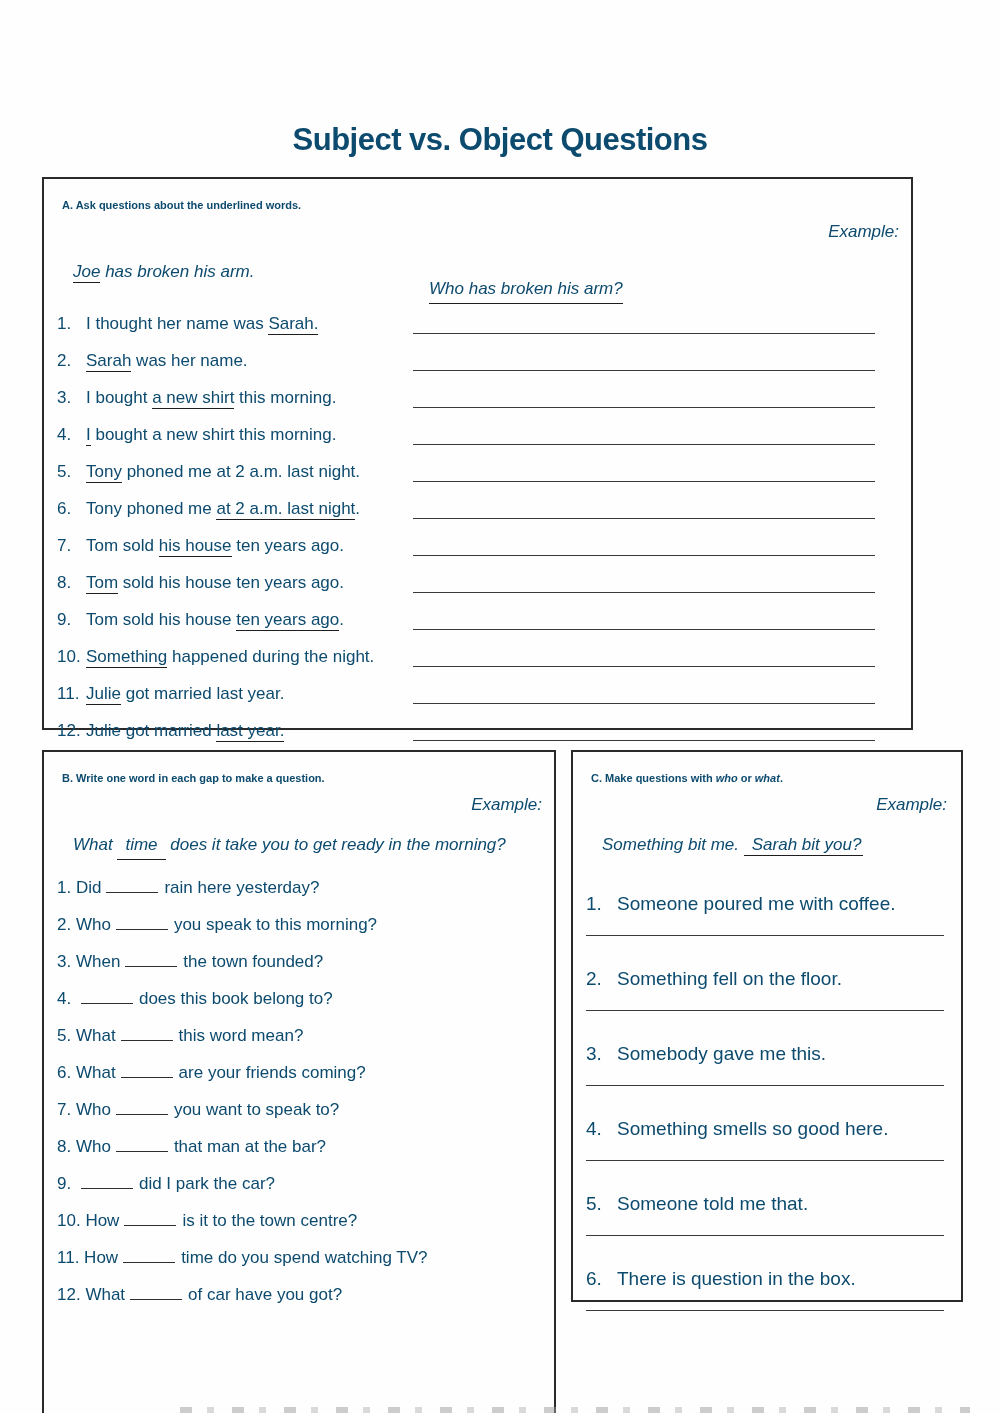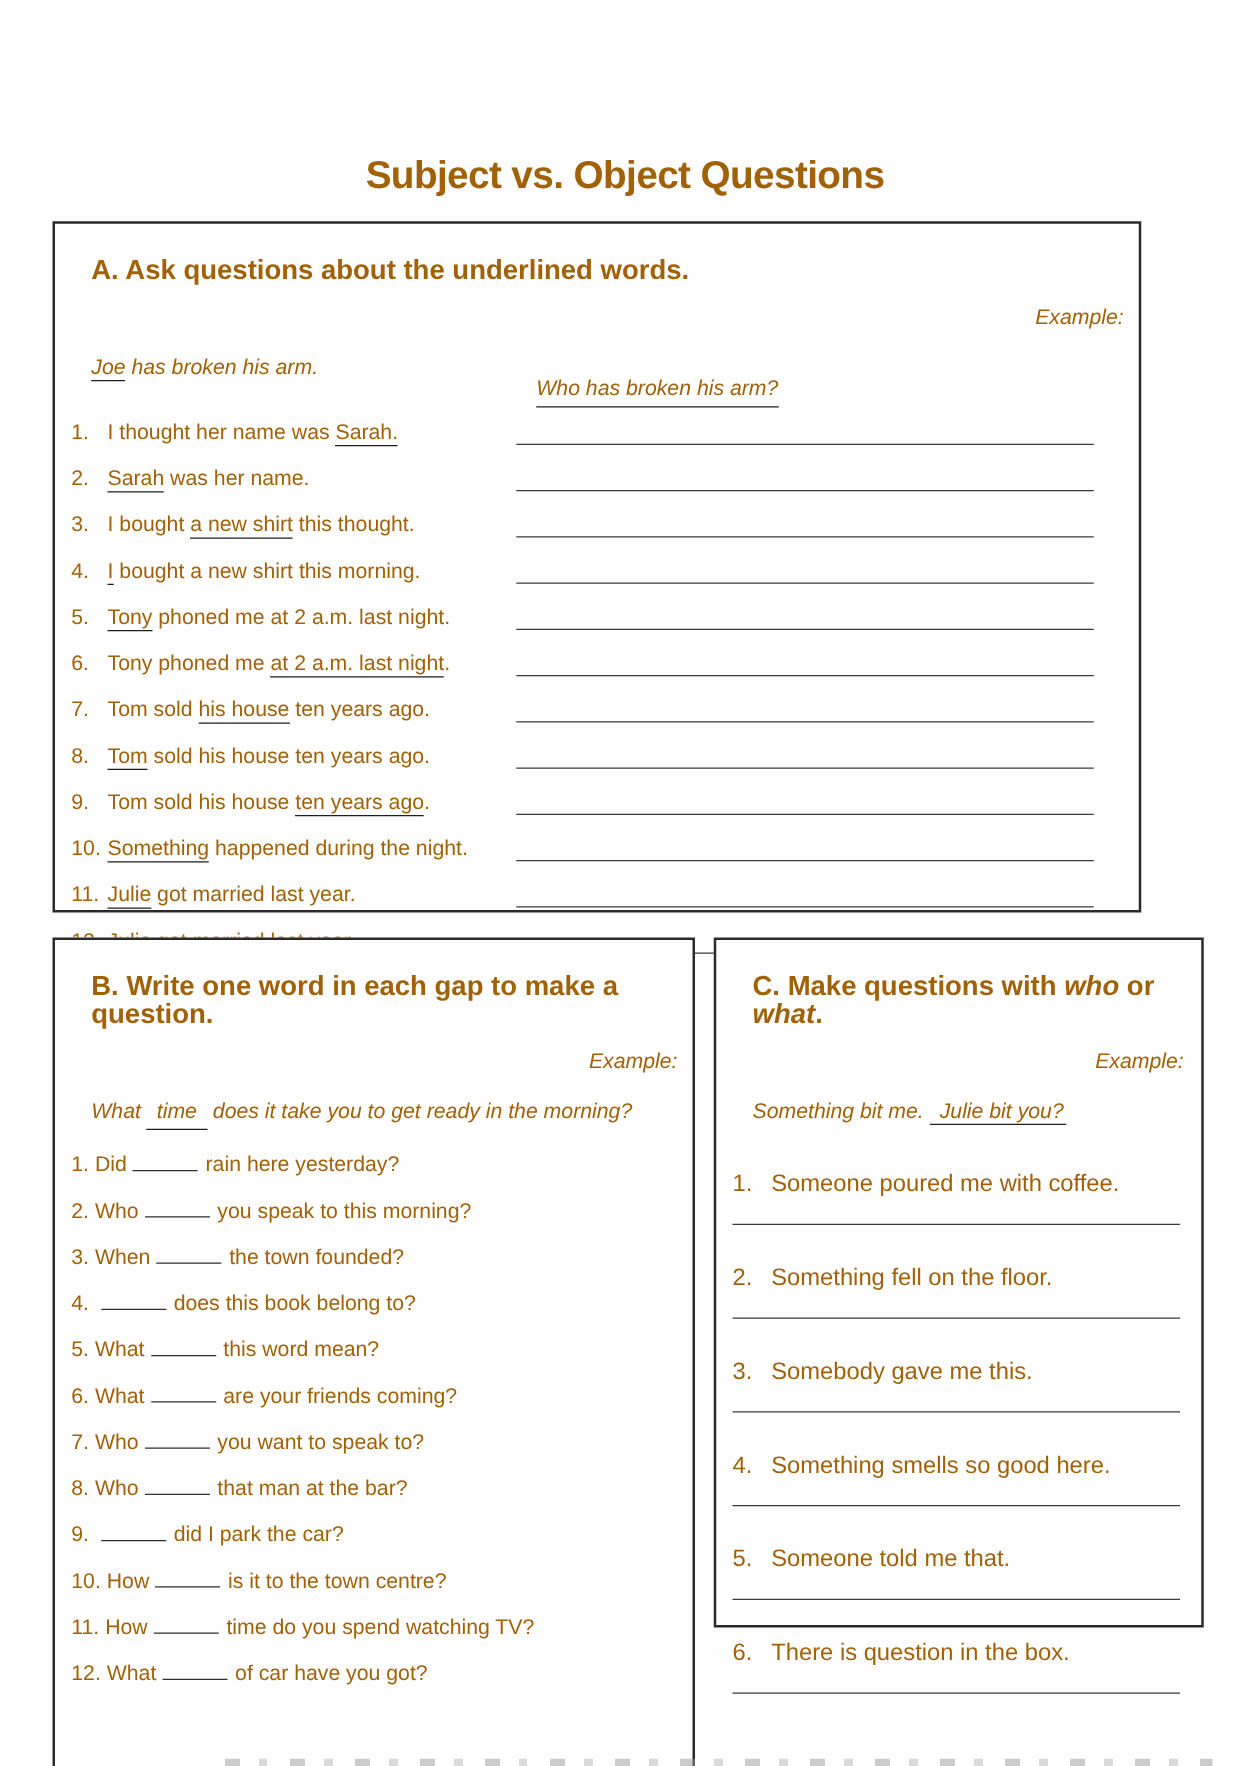--- a/index.html
+++ b/index.html
@@ -1,36 +1,36 @@
 <!DOCTYPE html>
 <html><head>
 <meta charset="utf-8">
 <style>
   html,body{margin:0;padding:0;background:#ffffff;}
   .page{
     position:relative;
     width:1000px;height:1413px;
     background:#fefefe;
     font-family:"Liberation Sans", sans-serif;
-    color:#a16207;
+    color:#0c4a6e;
     overflow:hidden;
   }
   .title{
     position:absolute;top:120px;left:0;width:100%;
     text-align:center;font-size:31px;font-weight:700;line-height:40px;
     letter-spacing:-0.5px;
   }
   .box{
     position:absolute;box-sizing:border-box;
     border:2px solid #2a2a2a;background:#fefefe;
   }
   .box-a{left:42px;top:177px;width:871px;height:553px;padding:10px 12px 0 13px;}
   .box-b{left:42px;top:750px;width:514px;height:668px;padding:10px 12px 1px 13px;}
   .box-c{left:571px;top:750px;width:392px;height:552px;padding:10px 14px 0 13px;}
-  .sec-head{font-size:22px;font-weight:700;line-height:22px;margin:16px;}
+  .sec-head{font-size:11px;font-weight:700;line-height:22px;margin:5px;}
   .ex-label{font-size:17px;font-style:italic;line-height:22px;margin:0;text-align:right;}
   .ex-line{font-size:17px;font-style:italic;line-height:26px;margin:16px;position:relative;}
   .u{border-bottom:1.6px solid #1e1e1e;padding-bottom:1px;}
   
   .a-items{margin-top:27px;}
   .a-row{position:relative;height:37px;font-size:17px;line-height:24px;}
   .a-num{display:inline-block;width:29px;}
   .a-ex-right{position:absolute;left:356px;top:17px;}
   .a-blank{
     position:absolute;left:356px;top:21px;width:462px;height:0;
@@ -77,21 +77,21 @@
   <div class="title">Subject vs. Object Questions</div>
 
   <div class="box box-a">
     <p class="sec-head">A. Ask questions about the underlined words.</p>
     <p class="ex-label">Example:</p>
     <p class="ex-line"><span class="u">Joe</span><span> has broken his arm.</span><span class="a-ex-right u">Who has broken his arm?</span></p>
 
     <div class="a-items">
       <div class="a-row"><span class="a-num">1.</span><span>I thought her name was </span><span class="u">Sarah.</span><span></span><span class="a-blank"></span></div>
       <div class="a-row"><span class="a-num">2.</span><span></span><span class="u">Sarah</span><span> was her name.</span><span class="a-blank"></span></div>
-      <div class="a-row"><span class="a-num">3.</span><span>I bought </span><span class="u">a new shirt</span><span> this thought.</span><span class="a-blank"></span></div>
+      <div class="a-row"><span class="a-num">3.</span><span>I bought </span><span class="u">a new shirt</span><span> this morning.</span><span class="a-blank"></span></div>
       <div class="a-row"><span class="a-num">4.</span><span></span><span class="u">I</span><span> bought a new shirt this morning.</span><span class="a-blank"></span></div>
       <div class="a-row"><span class="a-num">5.</span><span></span><span class="u">Tony</span><span> phoned me at 2 a.m. last night.</span><span class="a-blank"></span></div>
       <div class="a-row"><span class="a-num">6.</span><span>Tony phoned me </span><span class="u">at 2 a.m. last night</span><span>.</span><span class="a-blank"></span></div>
       <div class="a-row"><span class="a-num">7.</span><span>Tom sold </span><span class="u">his house</span><span> ten years ago.</span><span class="a-blank"></span></div>
       <div class="a-row"><span class="a-num">8.</span><span></span><span class="u">Tom</span><span> sold his house ten years ago.</span><span class="a-blank"></span></div>
       <div class="a-row"><span class="a-num">9.</span><span>Tom sold his house </span><span class="u">ten years ago</span><span>.</span><span class="a-blank"></span></div>
       <div class="a-row"><span class="a-num">10.</span><span></span><span class="u">Something</span><span> happened during the night.</span><span class="a-blank"></span></div>
       <div class="a-row"><span class="a-num">11.</span><span></span><span class="u">Julie</span><span> got married last year.</span><span class="a-blank"></span></div>
       <div class="a-row"><span class="a-num">12.</span><span>Julie got married </span><span class="u">last year.</span><span></span><span class="a-blank"></span></div>
     </div>
@@ -114,21 +114,21 @@
       <div class="b-row"><span>9.</span> <span></span><span class="gap"></span><span>did I park the car?</span></div>
       <div class="b-row"><span>10.</span> <span>How</span><span class="gap"></span><span>is it to the town centre?</span></div>
       <div class="b-row"><span>11.</span> <span>How</span><span class="gap"></span><span>time do you spend watching TV?</span></div>
       <div class="b-row"><span>12.</span> <span>What</span><span class="gap"></span><span>of car have you got?</span></div>
     </div>
   </div>
 
   <div class="box box-c">
     <p class="sec-head"><span>C. Make questions with </span><span class="bi">who</span><span> or </span><span class="bi">what</span><span>.</span></p>
     <p class="ex-label">Example:</p>
-    <p class="ex-line"><span>Something bit me.</span> <span class="c-ex-u">Julie bit you?</span></p>
+    <p class="ex-line"><span>Something bit me.</span> <span class="c-ex-u">Sarah bit you?</span></p>
 
     <div class="c-items">
       <p class="c-sentence"><span class="c-num">1.</span><span>Someone poured me with coffee.</span></p>
       <div class="c-blank"></div>
       <p class="c-sentence"><span class="c-num">2.</span><span>Something fell on the floor.</span></p>
       <div class="c-blank"></div>
       <p class="c-sentence"><span class="c-num">3.</span><span>Somebody gave me this.</span></p>
       <div class="c-blank"></div>
       <p class="c-sentence"><span class="c-num">4.</span><span>Something smells so good here.</span></p>
       <div class="c-blank"></div>

